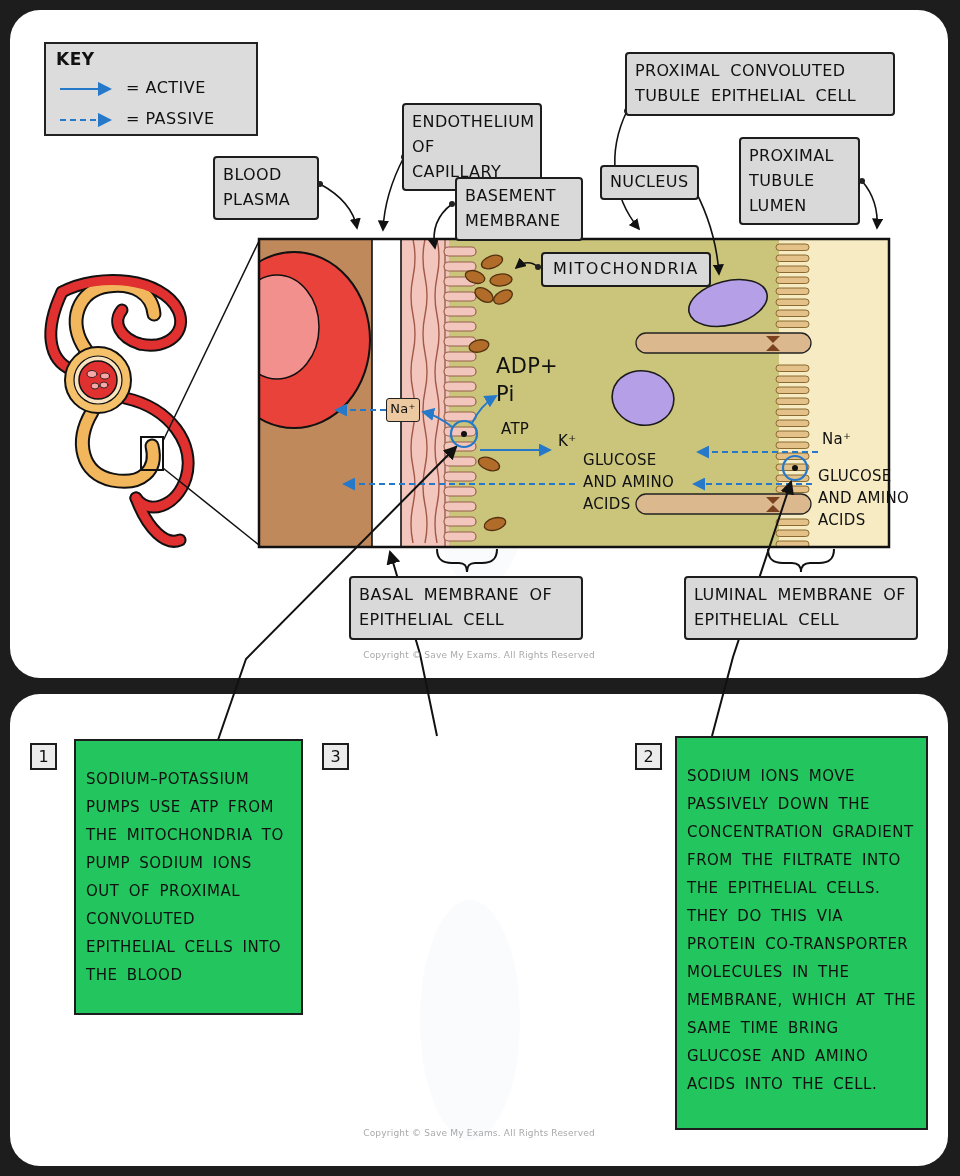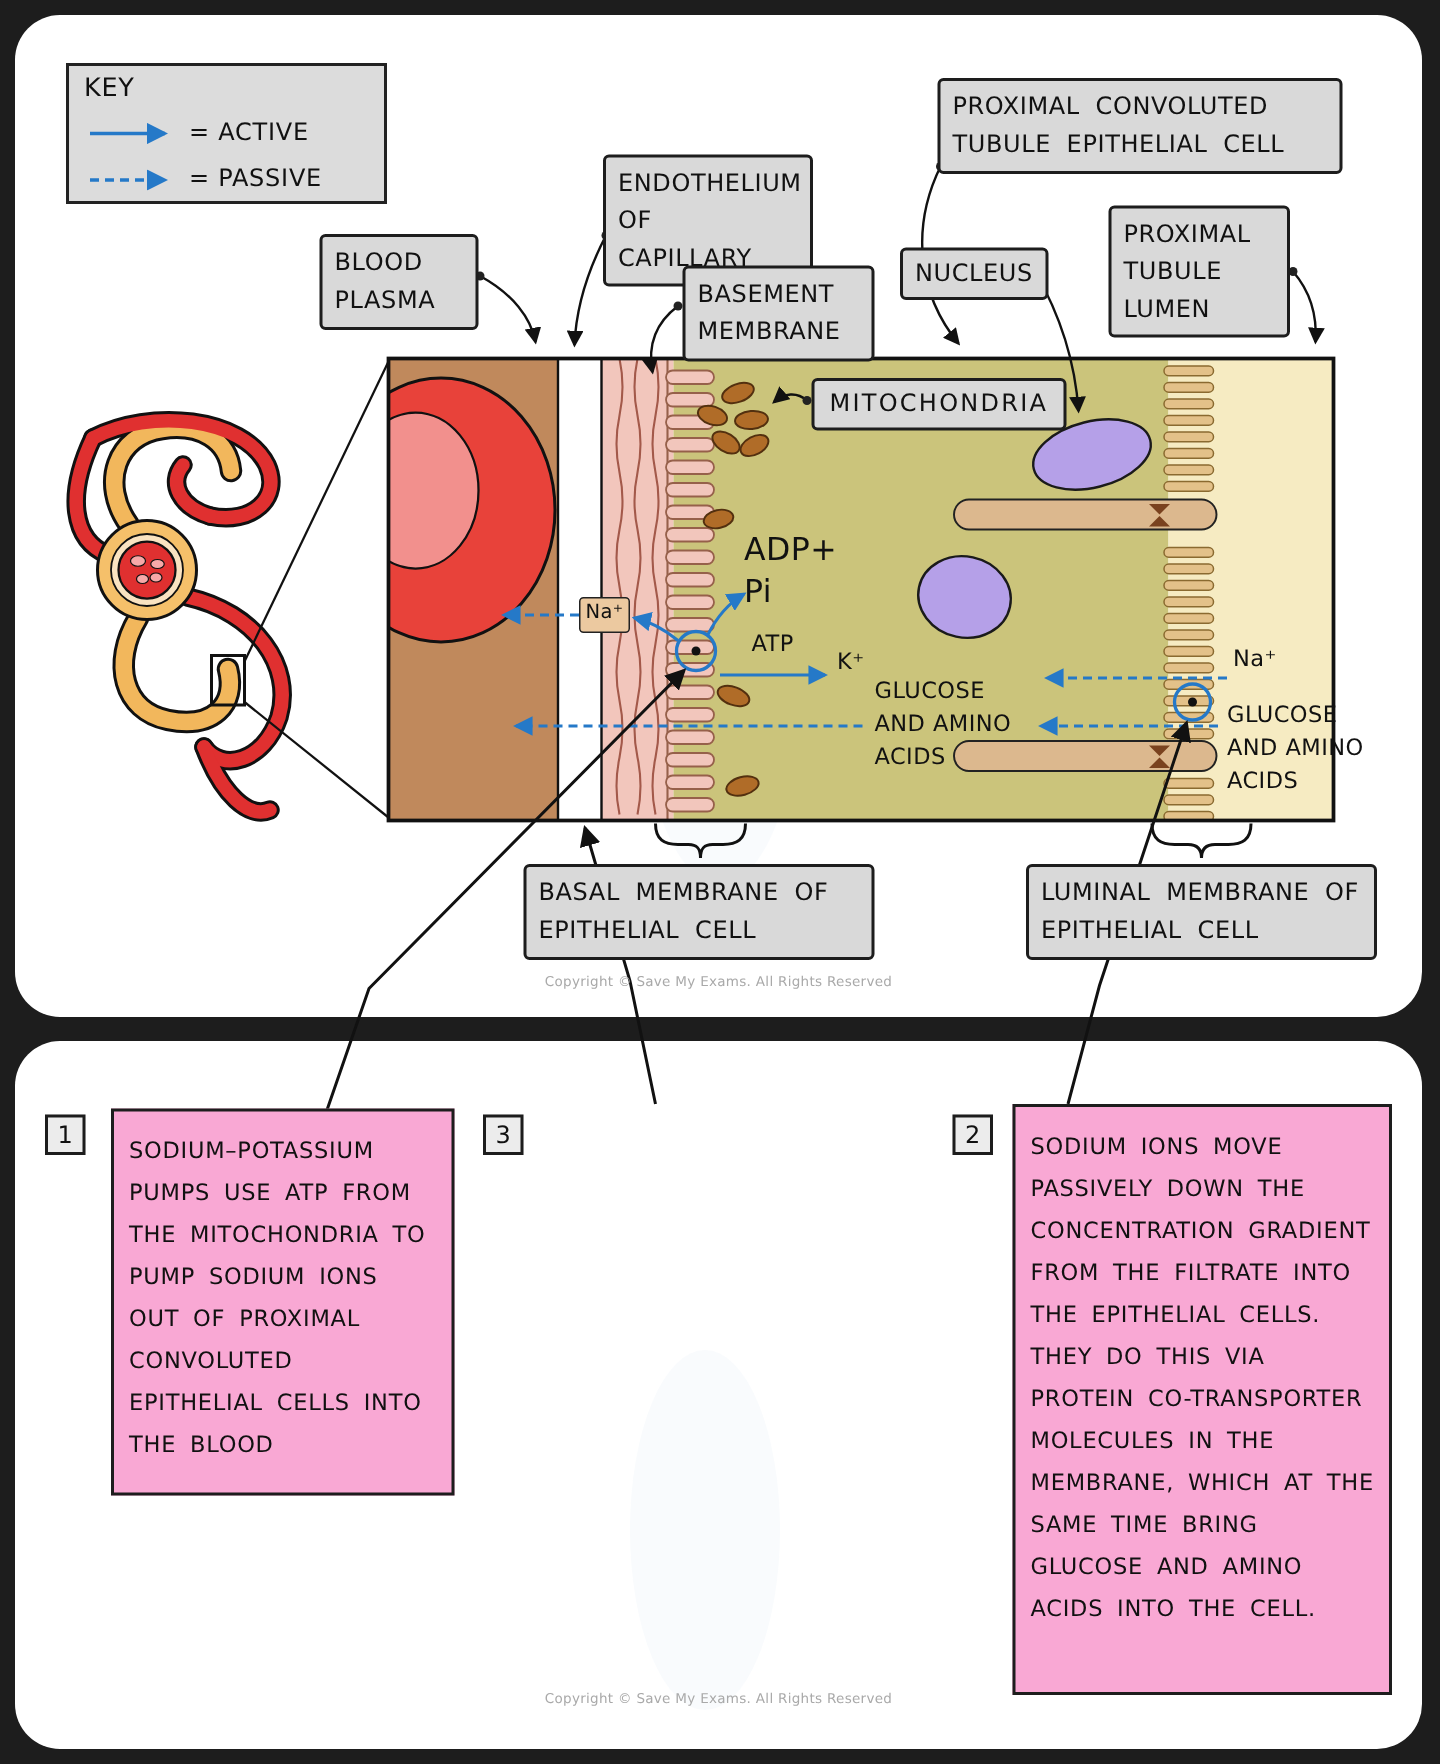--- a/index.html
+++ b/index.html
@@ -7,21 +7,21 @@
   body{width:960px;height:1176px;font-family:"DejaVu Sans","Liberation Sans",sans-serif;color:#111}
   .page{position:relative;width:960px;height:1176px;background:#1d1d1d;overflow:hidden}
   .panel{position:absolute;background:#ffffff;border-radius:30px;z-index:0}
   #panel-top{left:10px;top:10px;width:938px;height:668px}
   #panel-bottom{left:10px;top:694px;width:938px;height:472px}
   svg.overlay{position:absolute;left:0;top:0;z-index:1}
 
   
   #keybox{position:absolute;left:44px;top:42px;width:214px;height:94px;background:#dcdcdc;
           border:2px solid #222;z-index:2}
-  .key-title{position:absolute;left:10px;top:5px;font-size:17px;font-weight:normal;letter-spacing:.5px}
+  .key-title{position:absolute;left:10px;top:5px;font-size:17px;font-weight:bold;letter-spacing:.5px}
   .key-text{position:absolute;left:80px;font-size:16px;letter-spacing:.5px}
   #key-active-text{top:34px}
   #key-passive-text{top:65px}
   .key-arrow{position:absolute;left:12px;width:64px;height:14px}
   #key-arrow-active{top:38px}
   #key-arrow-passive{top:69px}
 
   
   .lbl{position:absolute;z-index:2;background:#d9d9d9;border:2px solid #1d1d1d;border-radius:4px;
        padding:5px 8px;font-size:16px;line-height:1.55;letter-spacing:.4px;word-spacing:5px}
@@ -42,21 +42,21 @@
   #mol-adp{left:496px;top:352px;font-size:21px;line-height:1.35;white-space:pre-line}
   #mol-atp{left:501px;top:420px;font-size:15px}
   #mol-k{left:558px;top:432px;font-size:15px}
   #mol-gluc-left{left:583px;top:450px;font-size:15px;line-height:1.45;white-space:pre-line}
   #mol-na-right{left:822px;top:430px;font-size:15px}
   #mol-gluc-right{left:818px;top:466px;font-size:15px;line-height:1.45;white-space:pre-line}
 
   
   .stepnum{position:absolute;z-index:2;width:27px;height:27px;background:#ececec;border:2px solid #1d1d1d;
            display:flex;align-items:center;justify-content:center;font-size:16px}
-  .stepbox{position:absolute;z-index:2;background:#f9a8d4;border:2px solid #1d1d1d;padding:12px 10px;
+  .stepbox{position:absolute;z-index:2;background:#22c55e;border:2px solid #1d1d1d;padding:24px 10px;
            font-size:15px;line-height:28px;letter-spacing:.5px;word-spacing:4px}
   #num1{left:30px;top:743px}  #box1{left:74px;top:739px;width:229px;min-height:258px}
   #num3{left:322px;top:743px} #box3{left:362px;top:736px;width:244px;min-height:367px}
   #num2{left:635px;top:743px} #box2{left:675px;top:736px;width:253px;min-height:394px}
 
   .copyright{position:absolute;z-index:2;left:10px;width:938px;text-align:center;font-size:9px;
              color:#a9a9a9;letter-spacing:.2px}
   #cr-top{top:650px}
   #cr-bottom{top:1128px}
 </style>

